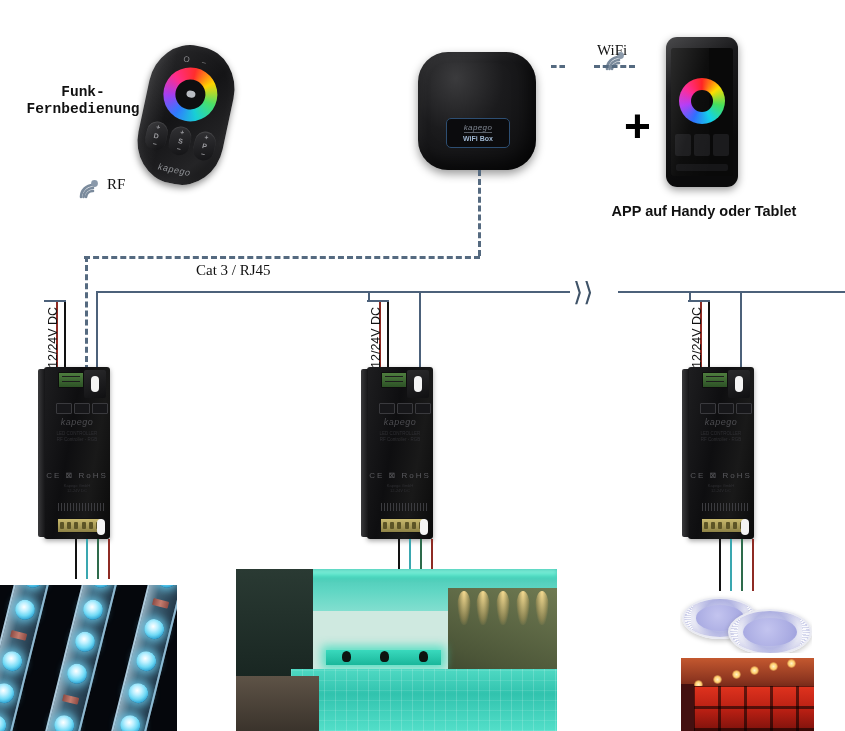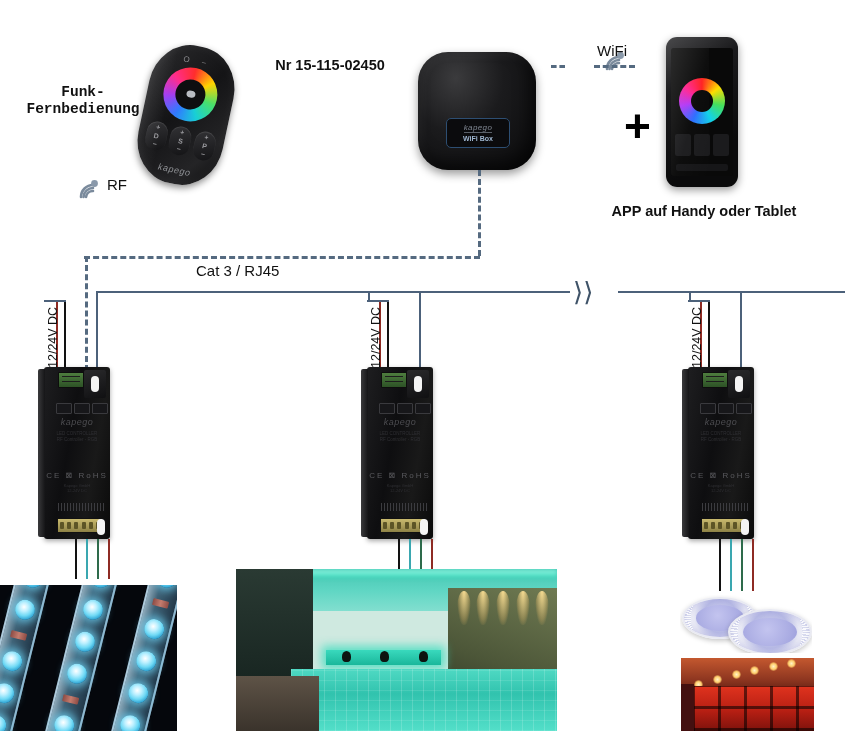--- a/index.html
+++ b/index.html
@@ -3,21 +3,21 @@
 <meta charset="utf-8">
 <style>
   html,body{margin:0;padding:0;background:#ffffff;}
   body{
     width:845px;height:731px;position:relative;overflow:hidden;
     font-family:"Liberation Sans", sans-serif;
     color:#000;
   }
   .abs{position:absolute;}
   .lbl{font-weight:bold;font-size:14.5px;line-height:17px;text-align:center;color:#111;}
-  .lbl-plain{font-size:15px;color:#111;}
+  .lbl-plain{font-size:15px;color:#111;font-family:Liberation Serif, serif;}
 
   
   .radio{position:relative;display:inline-block;}
   .radio svg{display:block;}
 
   
   .remote{
     position:absolute;
     width:86px;height:140px;
     background:linear-gradient(128deg,#2c2c2e 0%,#141416 45%,#242426 78%,#0c0c0d 100%);
@@ -242,21 +242,20 @@
       <path d="M9.5 21 A9.5 9.5 0 0 1 19 12"></path>
       <path d="M12 21 A7 7 0 0 1 19 15"></path>
     </g>
     <circle cx="20.5" cy="7.5" r="3.4" fill="#8a99aa"></circle>
   </svg>
 </div>
 <div class="abs lbl-plain" style="left:107px;top:176px;">RF</div>
 
 
 <div class="abs lbl" style="left:255px;top:57px;width:150px;">
-  <div>Nr 15-115-02450</div>
 </div>
 
 
 <div class="wifibox" style="left:418px;top:52px;">
   <div class="wb-plate">
     <div class="wb-k">kapego</div>
     <div class="wb-t">WiFi Box</div>
   </div>
 </div>
 

